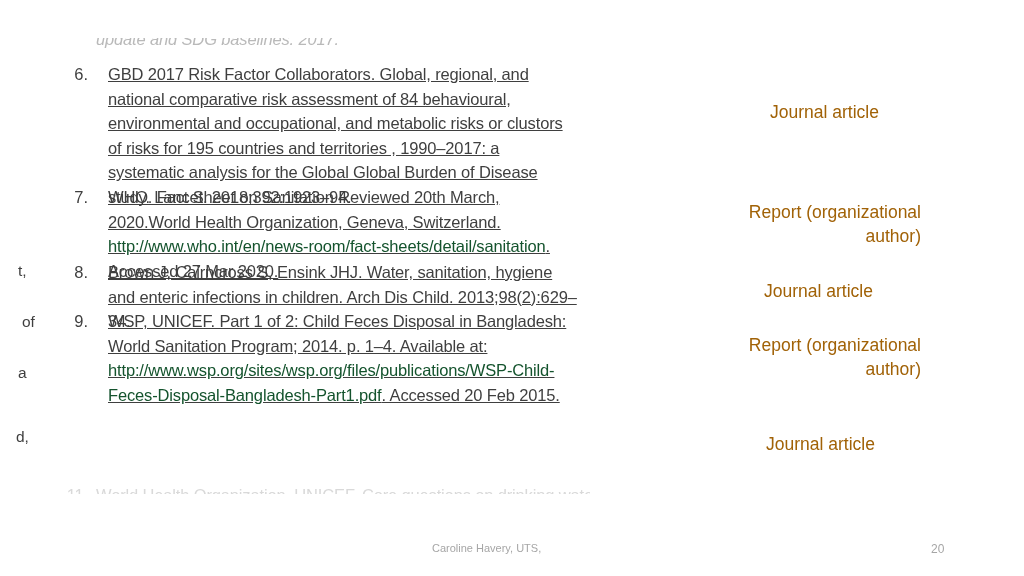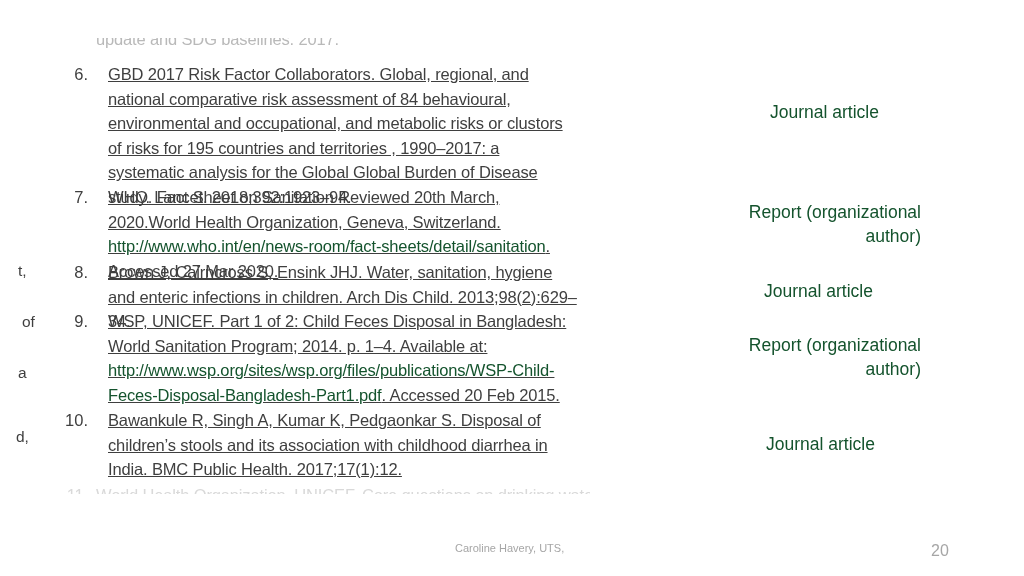--- a/index.html
+++ b/index.html
@@ -78,21 +78,21 @@
     top: 38px;
     font-family: "Liberation Sans", sans-serif;
     font-size: 16.5px;
     line-height: 24.6px;
     color: #b9b9b9;
     letter-spacing: -0.15px;
     white-space: nowrap;
     height: 13px;
     overflow: hidden;
   }
-  .clip-top span { display: block; margin-top: -11px; }
+  .clip-top span { display: block; margin-top: -11px; font-style: italic; }
 
   
   .clip-bottom {
     position: absolute;
     left: 50px;
     top: 486px;
     width: 540px;
     font-family: "Liberation Sans", sans-serif;
     font-size: 16.5px;
     line-height: 24.6px;
@@ -104,45 +104,45 @@
   }
   .clip-bottom .inner { display: block; margin-top: -3px; }
   .clip-bottom .num { display: inline-block; width: 38px; text-align: right; }
   .clip-bottom .body { margin-left: 8px; }
 
   
   .annot {
     position: absolute;
     font-family: "Liberation Sans", sans-serif;
     font-size: 17.5px;
-    color: #14532d;
+    color: #a16207;
     line-height: 24px;
     text-align: center;
   }
   .annot.wrap {
     text-align: right;
     width: 190px;
   }
 
   
   .footer-name {
     position: absolute;
-    left: 455px;
+    left: 432px;
     top: 542px;
     font-family: "Liberation Sans", sans-serif;
     font-size: 11px;
     color: #a6a6a6;
     white-space: nowrap;
   }
   .footer-page {
     position: absolute;
     left: 931px;
     top: 542px;
     font-family: "Liberation Sans", sans-serif;
-    font-size: 16px;
+    font-size: 12px;
     color: #a6a6a6;
   }
 </style>
 </head>
 <body>
 
 <div class="slide">
 
   <div class="margin-frag" style="left:18px; top:263px;">t,</div>
   <div class="margin-frag" style="left:22px; top:314px;">of</div>
@@ -176,26 +176,20 @@
       </div>
     </div>
 
     <div class="ref-row" style="position:absolute; top:279px; left:0; width:530px;">
       <div class="ref-num">9.</div>
       <div class="ref-text">
         <span>WSP, UNICEF. Part 1 of 2: Child Feces Disposal in Bangladesh: World Sanitation Program; 2014. p. 1–4. Available at: </span><a class="lnk" href="#" style="text-decoration:none;">http://www.wsp.org/sites/wsp.org/files/publications/WSP-Child-Feces-Disposal-Bangladesh-Part1.pdf</a><span>. Accessed 20 Feb 2015.</span>
       </div>
     </div>
 
-    <div class="ref-row" style="position:absolute; top:378px; left:0; width:530px;">
-      <div class="ref-num">10.</div>
-      <div class="ref-text">
-        <span>Bawankule R, Singh A, Kumar K, Pedgaonkar S. Disposal of children’s stools and its association with childhood diarrhea in India. BMC Public Health. 2017;17(1):12.</span>
-      </div>
-    </div>
 
   </div>
 
   <div class="clip-bottom">
     <span class="inner"><span class="num">11.</span><span class="body">World Health Organization, UNICEF. Core questions on drinking water and</span></span>
   </div>
 
   <div class="annot" style="left:770px; top:100px;">
     <span>Journal article</span>
   </div>

